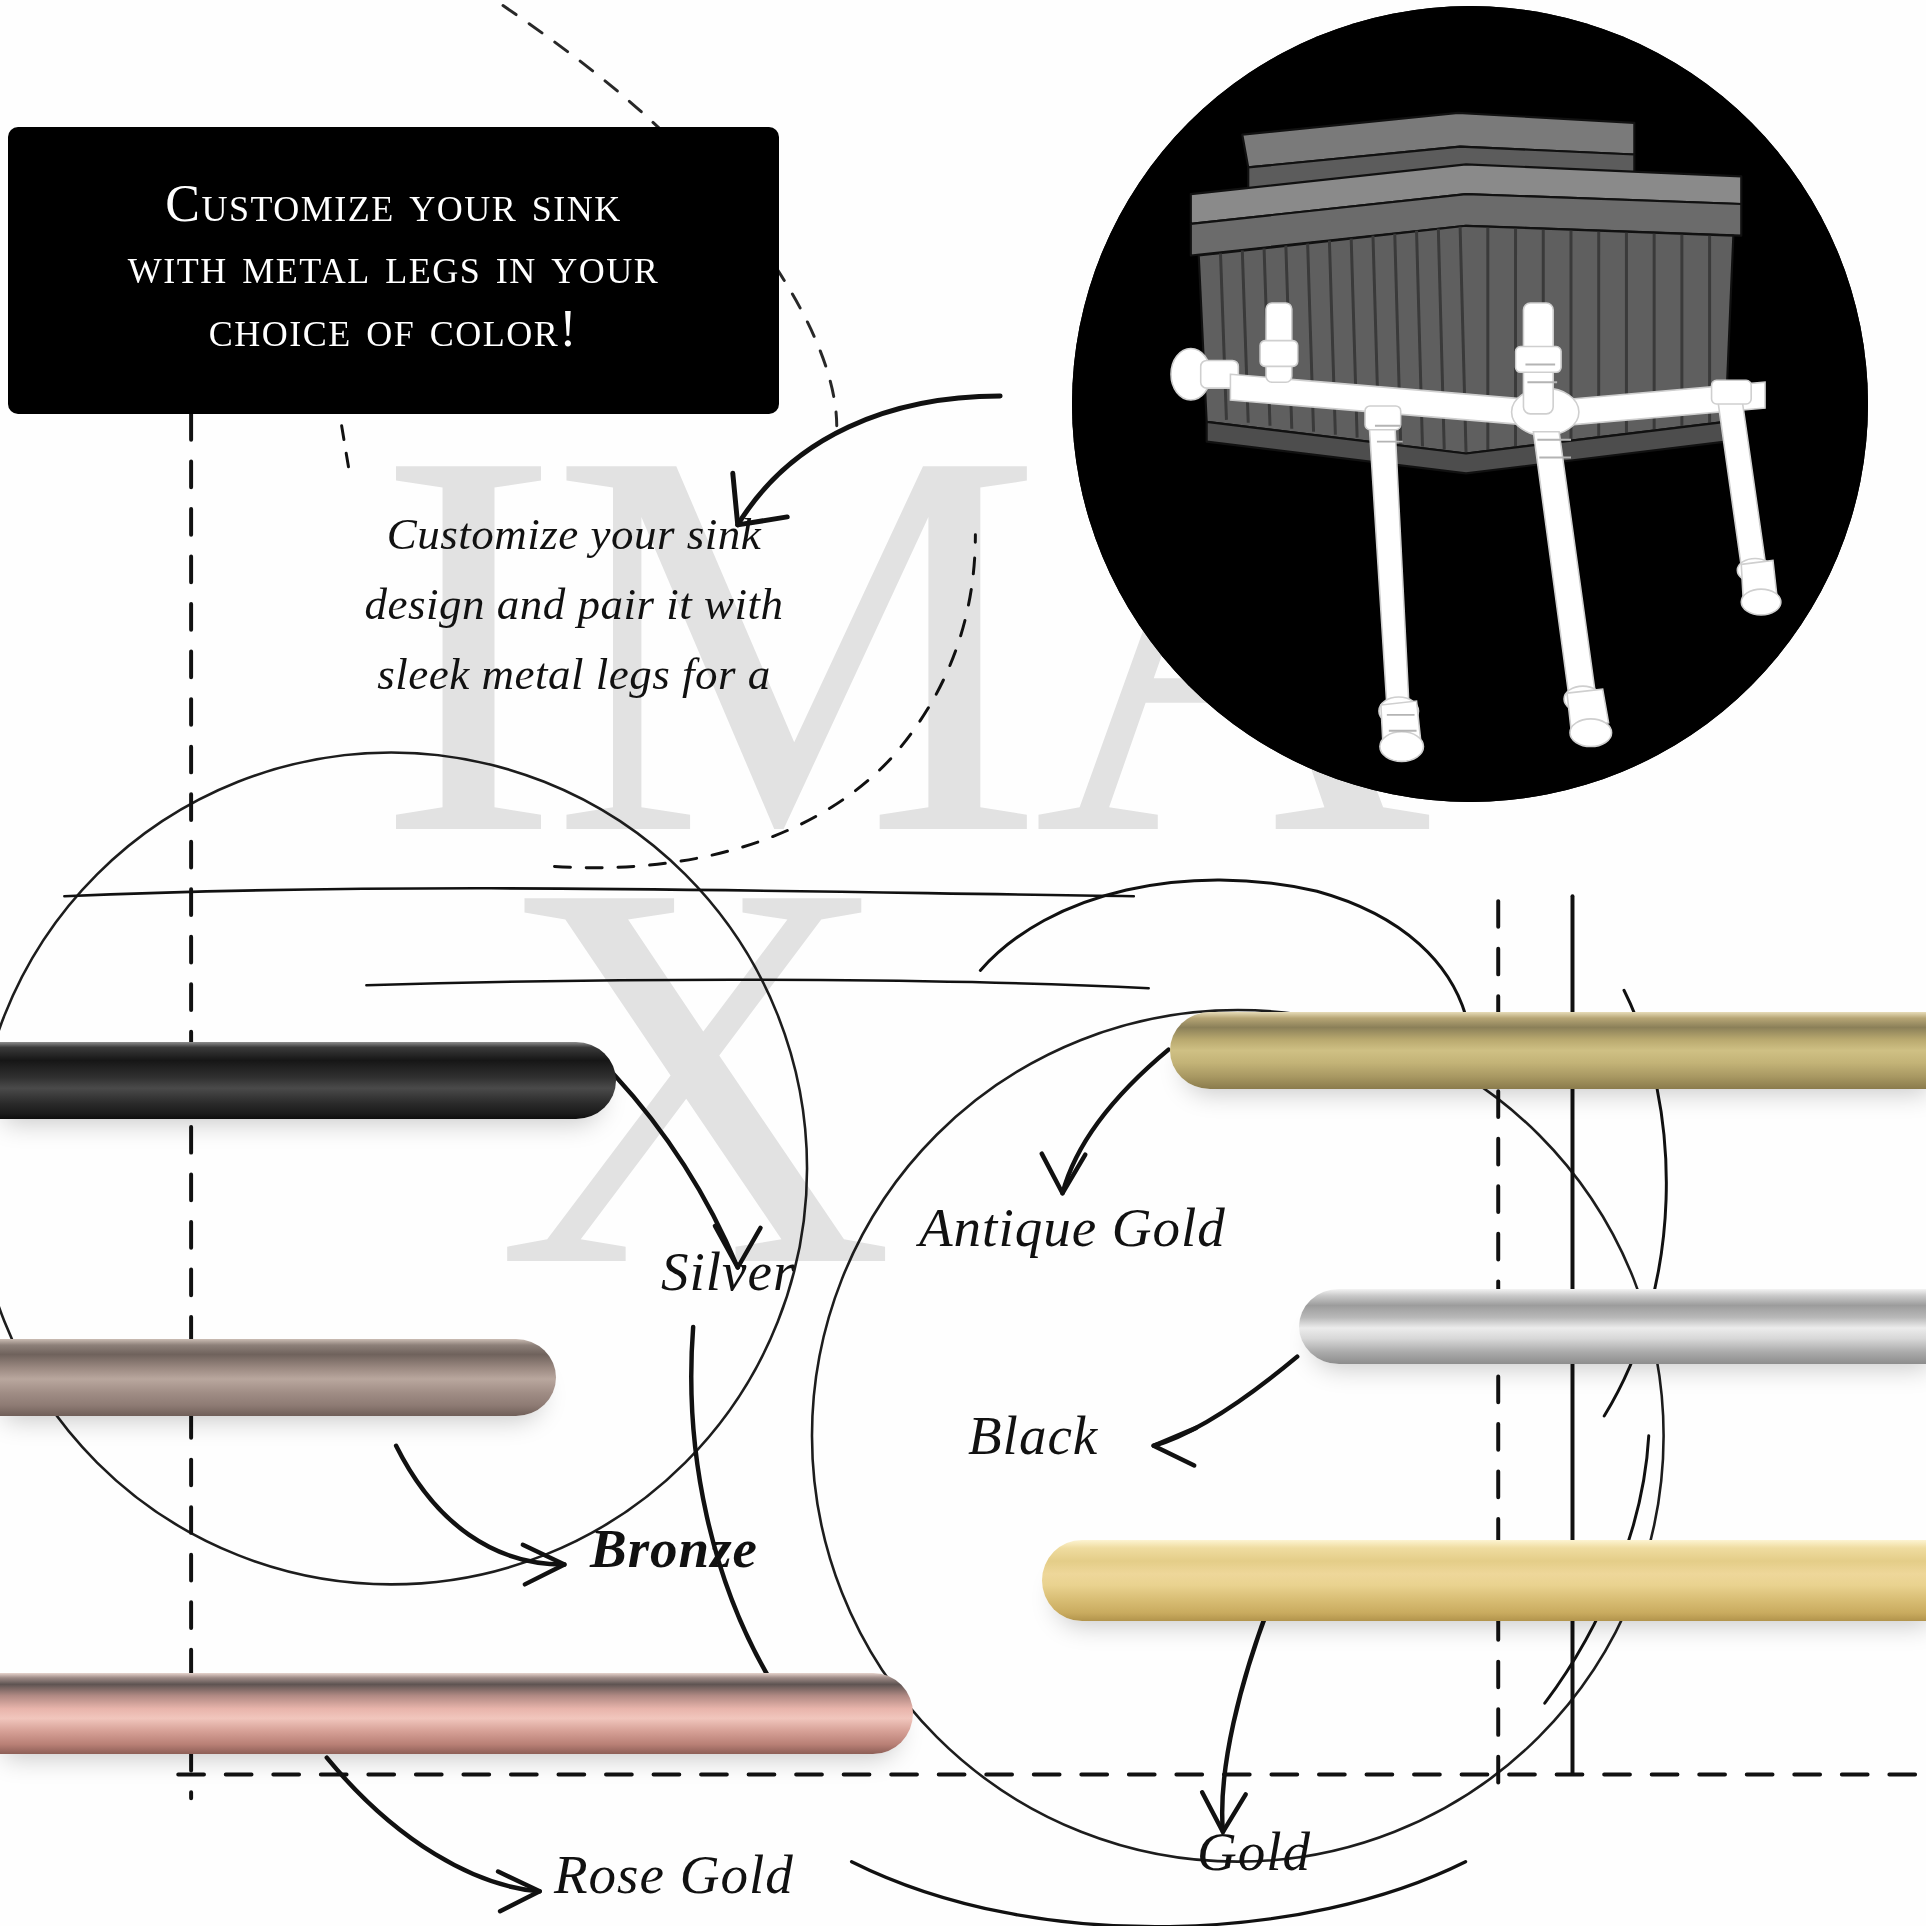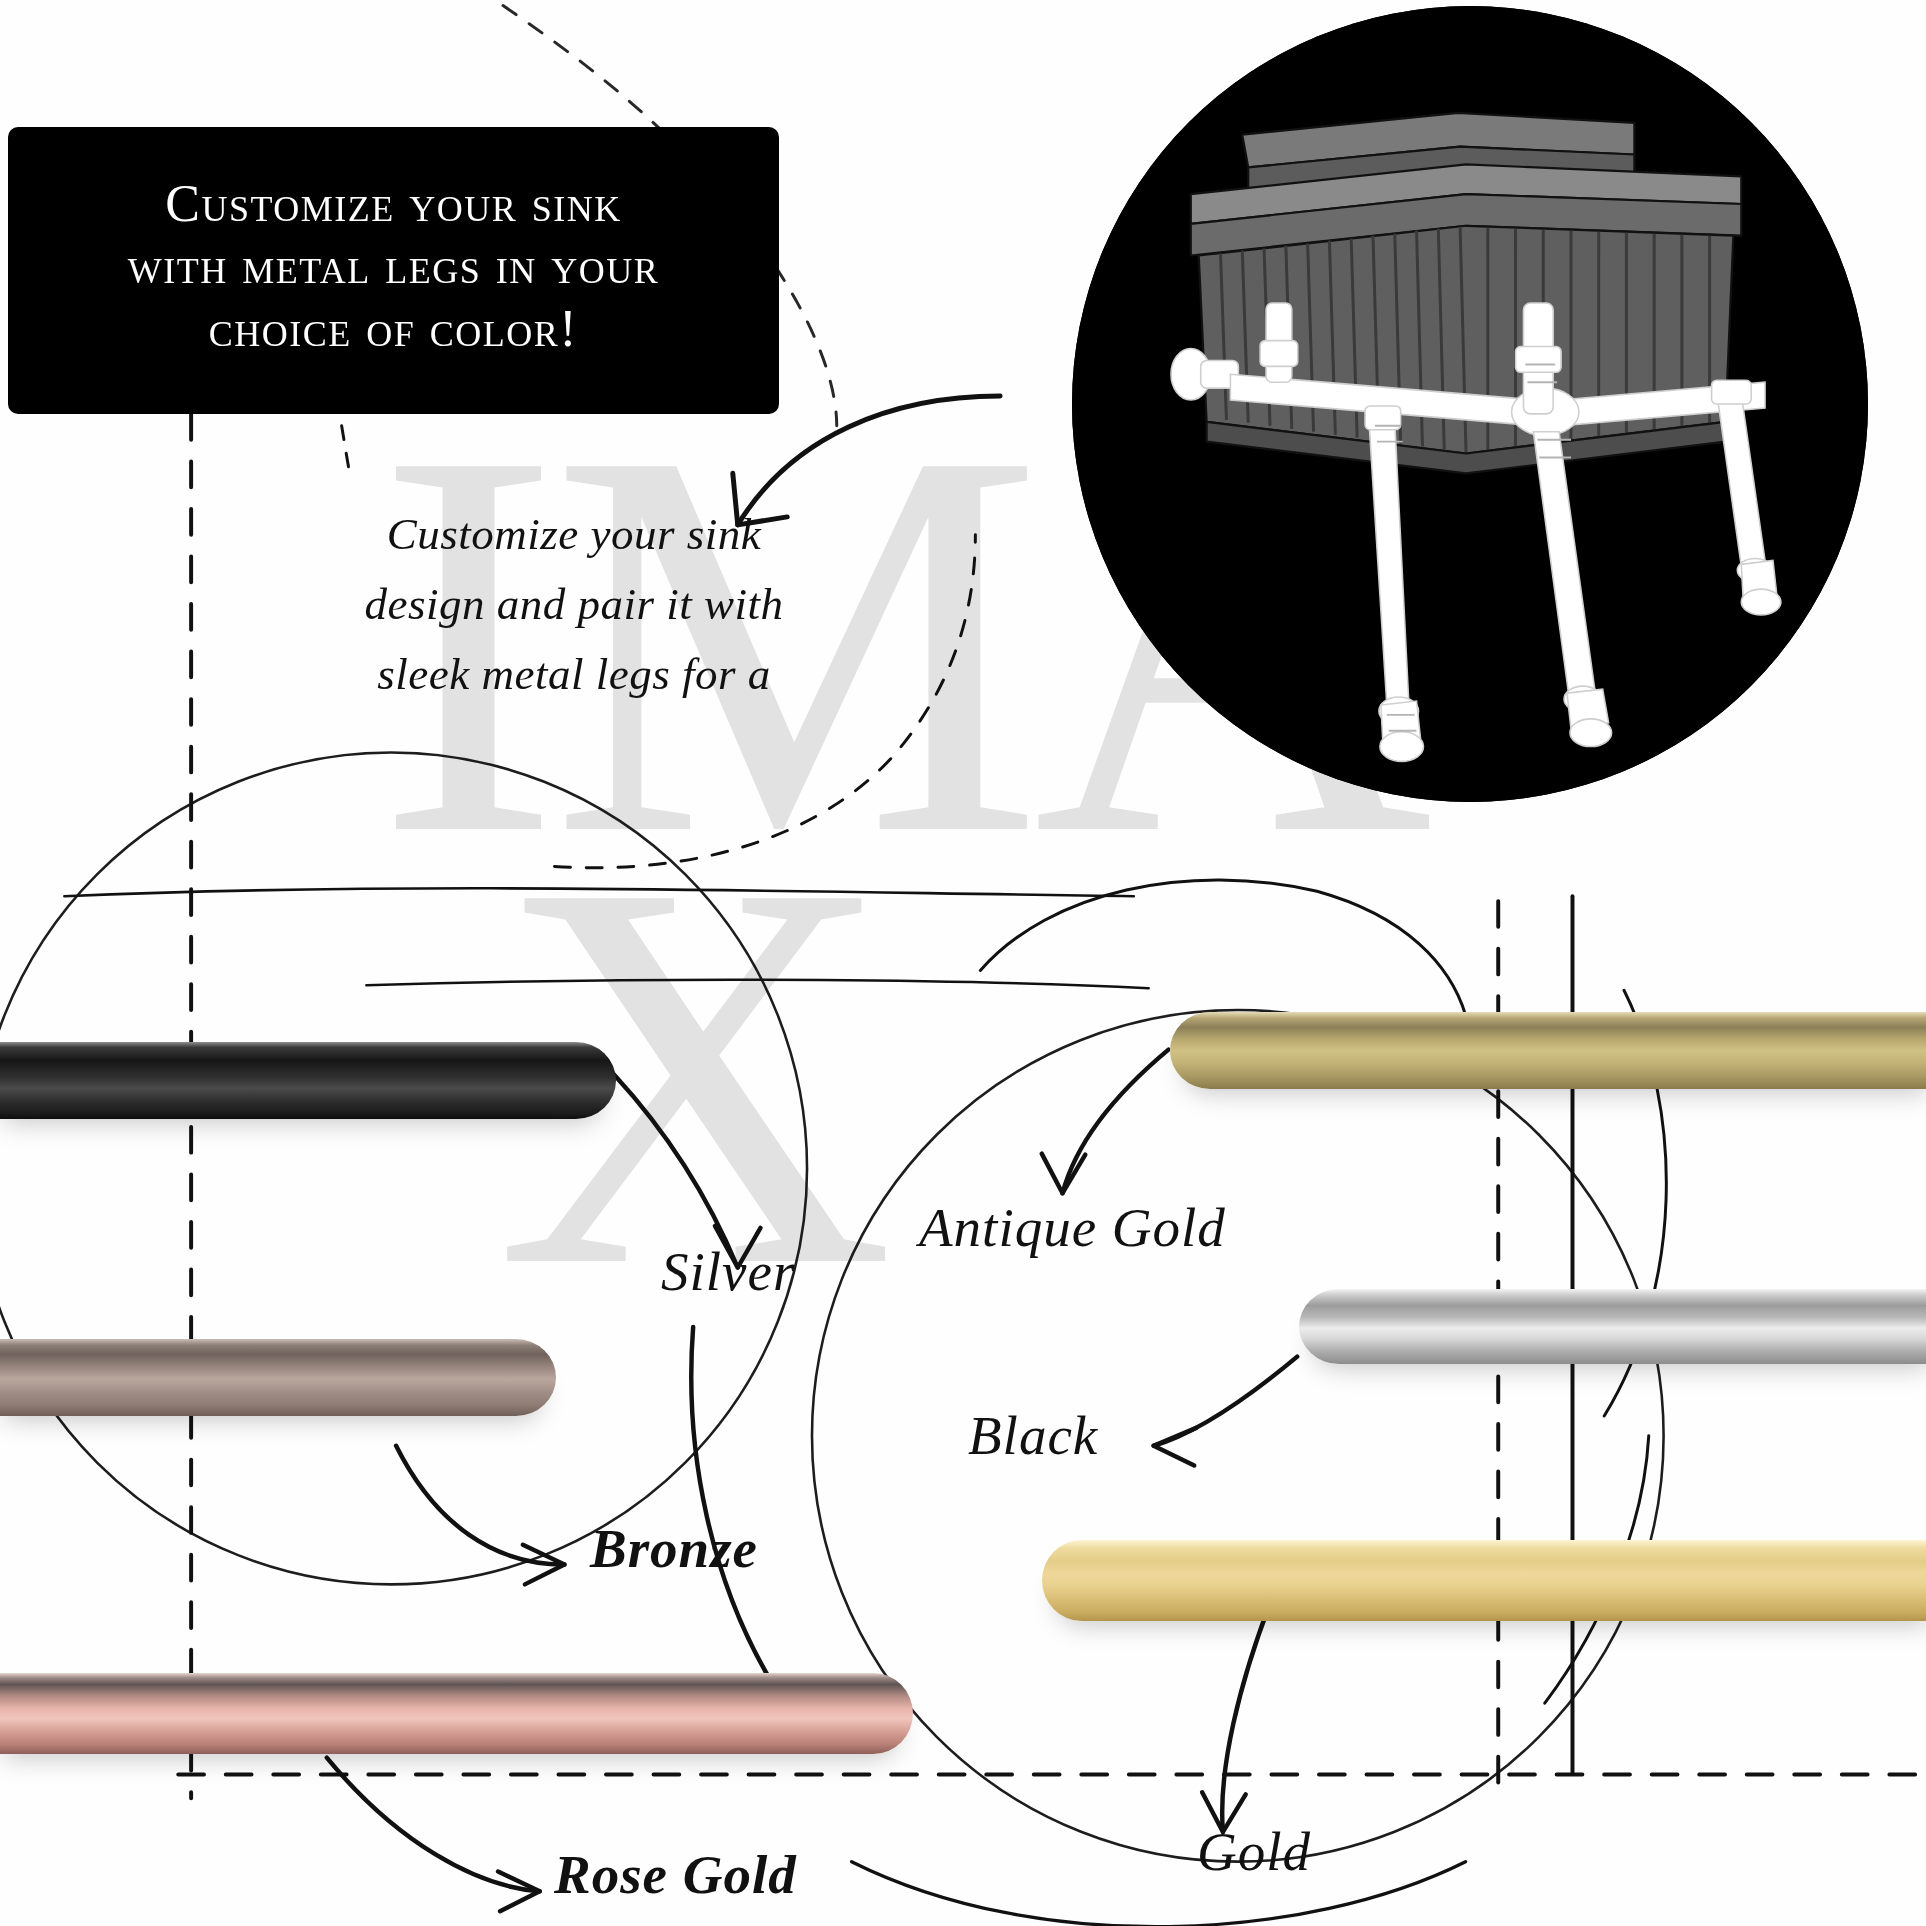--- a/index.html
+++ b/index.html
@@ -308,21 +308,21 @@
   <div class="hand-label" style="left:661px; top:1240px;">Silver</div>
 
   <div class="rod cap-right" style="left:-10px; top:1339px; width:566px; height:77px;">
     <div class="tube fin-bronze"></div>
   </div>
   <div class="hand-label" style="left:590px; top:1517px;font-weight:bold;">Bronze</div>
 
   <div class="rod cap-right" style="left:-10px; top:1673px; width:923px; height:81px;">
     <div class="tube fin-rosegold"></div>
   </div>
-  <div class="hand-label" style="left:554px; top:1843px;font-weight:bold;">Rose Gold</div>
+  <div class="hand-label" style="left:554px; top:1843px;">Rose Gold</div>
 
   <div class="rod cap-left" style="left:1170px; top:1012px; width:772px; height:77px;">
     <div class="tube fin-antiquegold"></div>
   </div>
   <div class="hand-label" style="left:919px; top:1196px;text-align:right;">Antique Gold</div>
 
   <div class="rod cap-left" style="left:1299px; top:1289px; width:644px; height:75px;">
     <div class="tube fin-silver"></div>
   </div>
   <div class="hand-label" style="left:968px; top:1404px;">Black</div>

